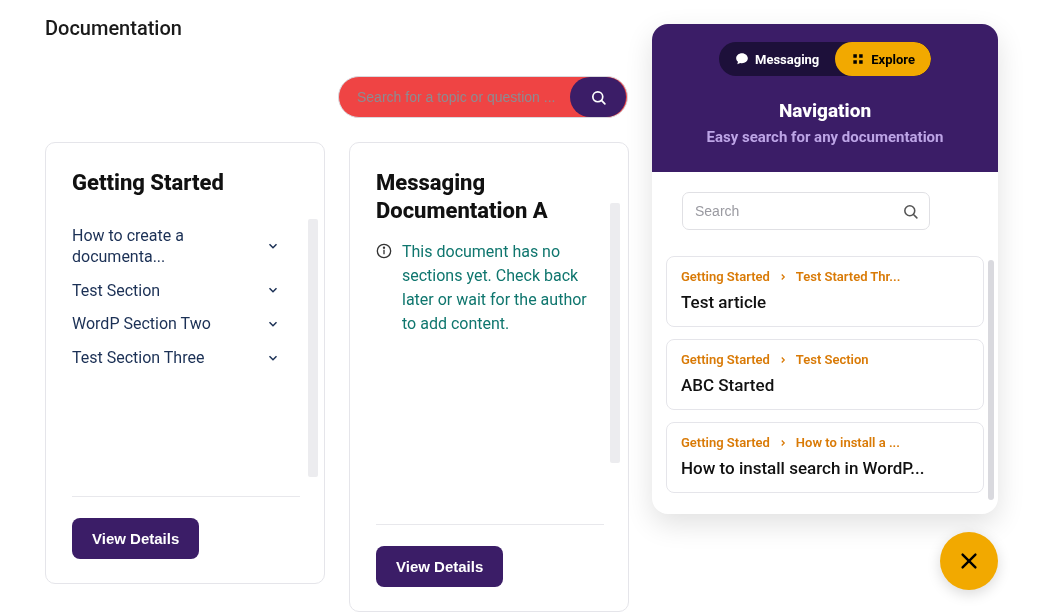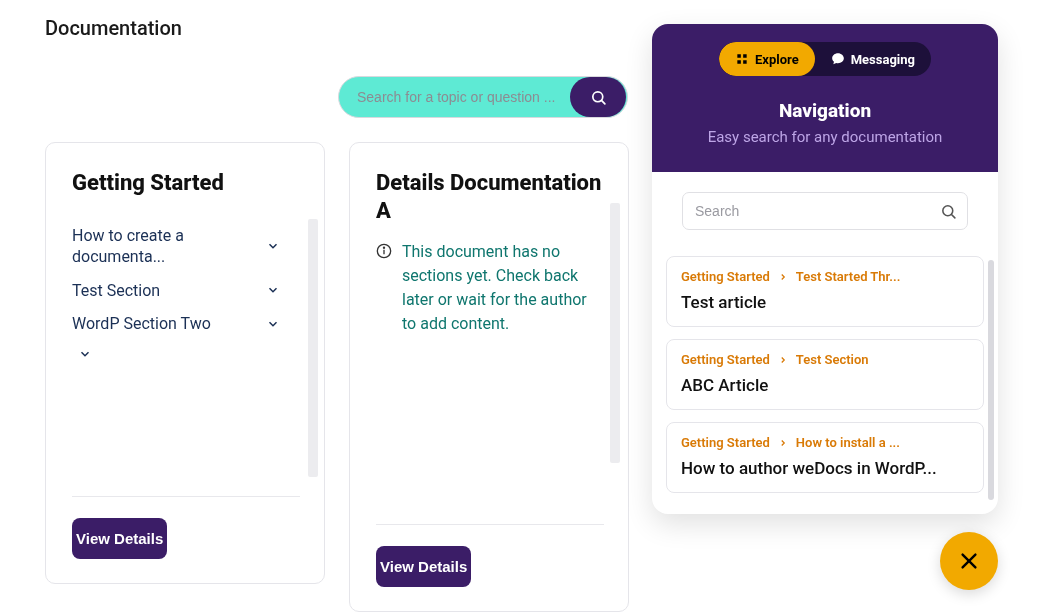--- a/index.html
+++ b/index.html
@@ -23,21 +23,21 @@
     position: absolute;
     top: 76px;
     left: 338px;
     width: 290px;
     height: 42px;
     border: 1px solid #d9d9de;
     border-radius: 22px;
     display: flex;
     align-items: center;
     padding-left: 18px;
-    background: #5eead4;
+    background: #ef4444;
   }
   .searchbar input {
     border: none;
     outline: none;
     flex: 1;
     font-size: 14px;
     color: #333;
     background: transparent;
   }
   .searchbar input::placeholder { color: #8c8c92; }
@@ -111,21 +111,21 @@
   .card.left .divider { position: absolute; left: 26px; right: 24px; bottom: 86px; }
   .card.right .divider { position: absolute; left: 26px; right: 24px; bottom: 86px; }
   .details-btn {
     position: absolute;
     left: 26px;
     bottom: 24px;
     background: #3b1d67;
     color: #fff;
     font-weight: 700;
     font-size: 15px;
-    padding: 12px 4px;
+    padding: 12px 20px;
     border: none;
     border-radius: 8px;
     cursor: pointer;
     text-align: center;
   }
   .empty-note {
     display: flex;
     gap: 10px;
     font-size: 16px;
     color: #0f766e;
@@ -184,28 +184,28 @@
   }
   .widget-title {
     color: #fff;
     font-weight: 800;
     font-size: 19px;
     margin-top: 23px;
   }
   .widget-subtitle {
     color: #bda5e6;
     font-size: 15px;
-    font-weight: 400;
+    font-weight: 700;
     margin-top: 6px;
   }
   .widget .search-field {
     position: absolute;
     top: 168px;
     left: 30px;
-    width: 286px;
+    width: 248px;
     height: 38px;
     background: #fff;
     border: 1px solid #e0e0e4;
     border-radius: 7px;
     display: flex;
     align-items: center;
     padding: 0 10px 0 12px;
   }
   .widget .search-field input {
     border: none;
@@ -305,61 +305,62 @@
             <polyline points="6 9 12 15 18 9"></polyline>
           </svg>
       </div>
       <div class="section-row">
         <span class="label">WordP Section Two</span>
         <svg class="chev" width="14" height="14" viewBox="0 0 24 24" fill="none" stroke="currentColor" stroke-width="2.5">
             <polyline points="6 9 12 15 18 9"></polyline>
           </svg>
       </div>
       <div class="section-row">
+        <span class="label">Test Section Three</span>
         <svg class="chev" width="14" height="14" viewBox="0 0 24 24" fill="none" stroke="currentColor" stroke-width="2.5">
             <polyline points="6 9 12 15 18 9"></polyline>
           </svg>
       </div>
     </div>
   </div>
   <hr class="divider">
   <button class="details-btn">View Details</button>
 </div>
 
 <div class="card right">
-  <h2>Details Documentation A</h2>
+  <h2>Messaging Documentation A</h2>
   <div class="empty-note">
     <span class="icon">
       <svg width="16" height="16" viewBox="0 0 24 24" fill="none" stroke="currentColor" stroke-width="2">
           <circle cx="12" cy="12" r="10"></circle>
           <line x1="12" y1="10" x2="12" y2="17"></line>
           <circle cx="12" cy="7" r="0.8" fill="currentColor"></circle>
         </svg>
     </span>
     <span>This document has no sections yet. Check back later or wait for the author to add content.</span>
   </div>
   <div class="scroll-track"></div>
   <hr class="divider">
   <button class="details-btn">View Details</button>
 </div>
 
 <div class="widget">
   <div class="widget-header">
     <div class="pill-tabs">
+      <div class="pill-tab inactive">
+        <svg width="14" height="14" viewBox="0 0 24 24" fill="#fff">
+            <path d="M12 2C6.5 2 2 5.8 2 10.5c0 2.4 1.2 4.6 3.1 6.1L4 21l5-2.1c1 .2 2 .3 3 .3 5.5 0 10-3.8 10-8.5S17.5 2 12 2z"></path>
+          </svg>
+        <span>Messaging</span>
+      </div>
       <div class="pill-tab active">
         <svg width="14" height="14" viewBox="0 0 24 24" fill="#000">
             <path d="M4 4h6v6H4zM14 4h6v6h-6zM4 14h6v6H4zM14 14h6v6h-6z"></path>
           </svg>
         <span>Explore</span>
-      </div>
-      <div class="pill-tab inactive">
-        <svg width="14" height="14" viewBox="0 0 24 24" fill="#fff">
-            <path d="M12 2C6.5 2 2 5.8 2 10.5c0 2.4 1.2 4.6 3.1 6.1L4 21l5-2.1c1 .2 2 .3 3 .3 5.5 0 10-3.8 10-8.5S17.5 2 12 2z"></path>
-          </svg>
-        <span>Messaging</span>
       </div>
     </div>
     <div class="widget-title">Navigation</div>
     <div class="widget-subtitle">Easy search for any documentation</div>
   </div>
 
   <div class="search-field">
     <input type="text" placeholder="Search" style="">
     <svg width="17" height="17" viewBox="0 0 24 24" fill="none" stroke="#555" stroke-width="2.2" stroke-linecap="round">
         <circle cx="11" cy="11" r="7"></circle>
@@ -383,33 +384,33 @@
     <div class="result-card">
       <div class="crumbs">
         <span>Getting Started</span>
         <span class="sep">
             <svg width="10" height="10" viewBox="0 0 24 24" fill="none" stroke="currentColor" stroke-width="3">
               <polyline points="9 6 15 12 9 18"></polyline>
             </svg>
           </span>
         <span>Test Section</span>
       </div>
-      <div class="result-title">ABC Article</div>
+      <div class="result-title">ABC Started</div>
     </div>
     <div class="result-card" style="margin-bottom:0;">
       <div class="crumbs">
         <span>Getting Started</span>
         <span class="sep">
             <svg width="10" height="10" viewBox="0 0 24 24" fill="none" stroke="currentColor" stroke-width="3">
               <polyline points="9 6 15 12 9 18"></polyline>
             </svg>
           </span>
         <span>How to install a ...</span>
       </div>
-      <div class="result-title">How to author weDocs in WordP...</div>
+      <div class="result-title">How to install search in WordP...</div>
     </div>
   </div>
   <div class="widget-scroll"></div>
 </div>
 
 <div class="fab">
   <svg width="22" height="22" viewBox="0 0 24 24" fill="none" stroke="#000" stroke-width="2.6" stroke-linecap="round">
       <line x1="5" y1="5" x2="19" y2="19"></line>
       <line x1="19" y1="5" x2="5" y2="19"></line>
     </svg>

